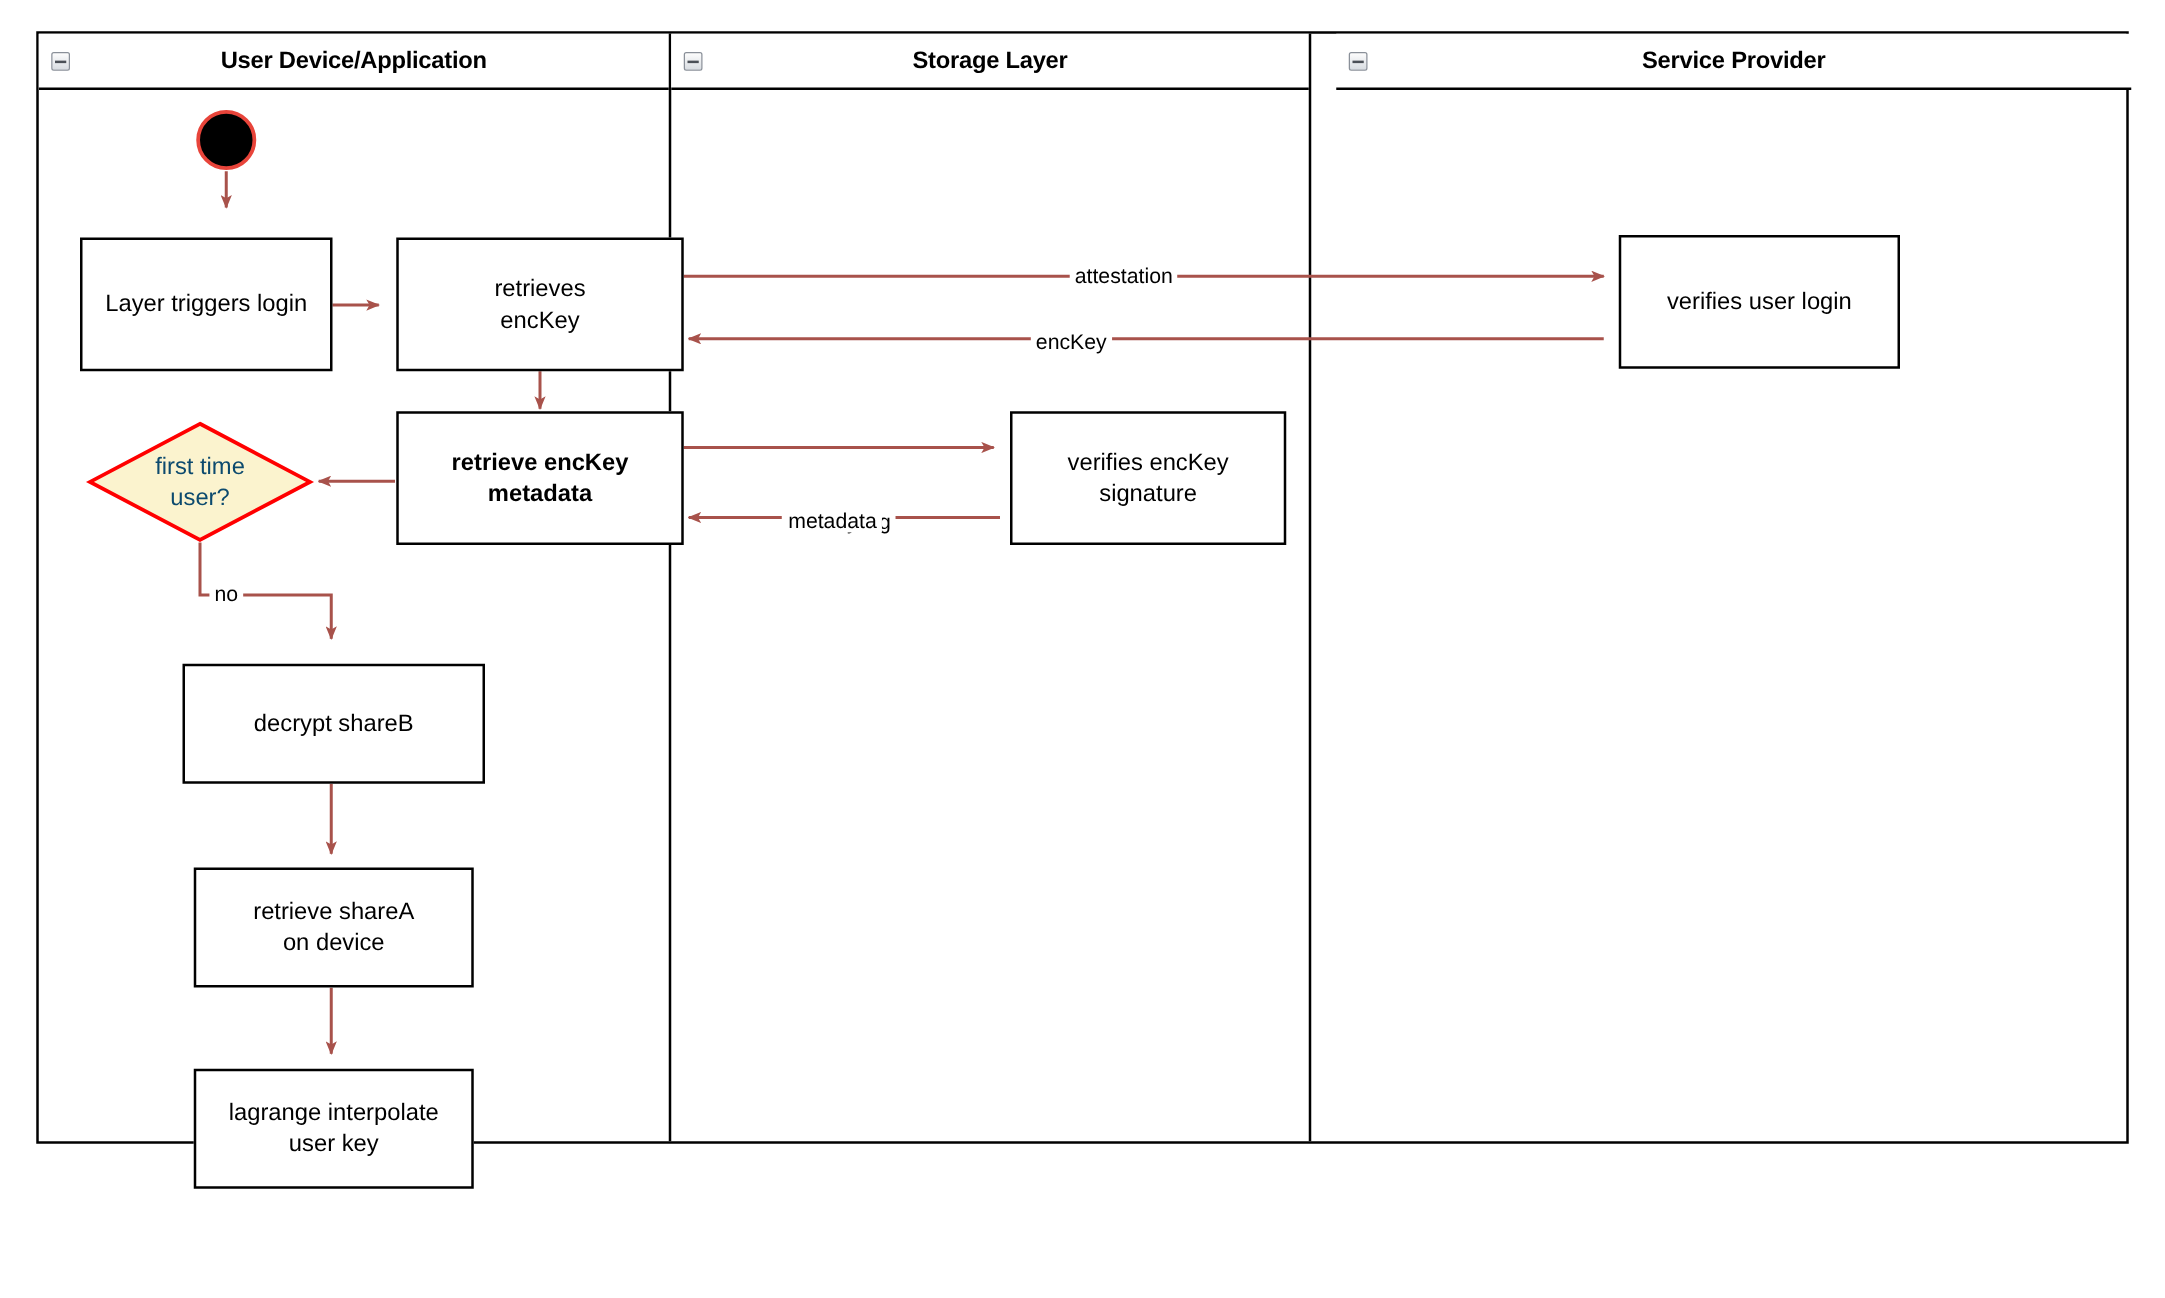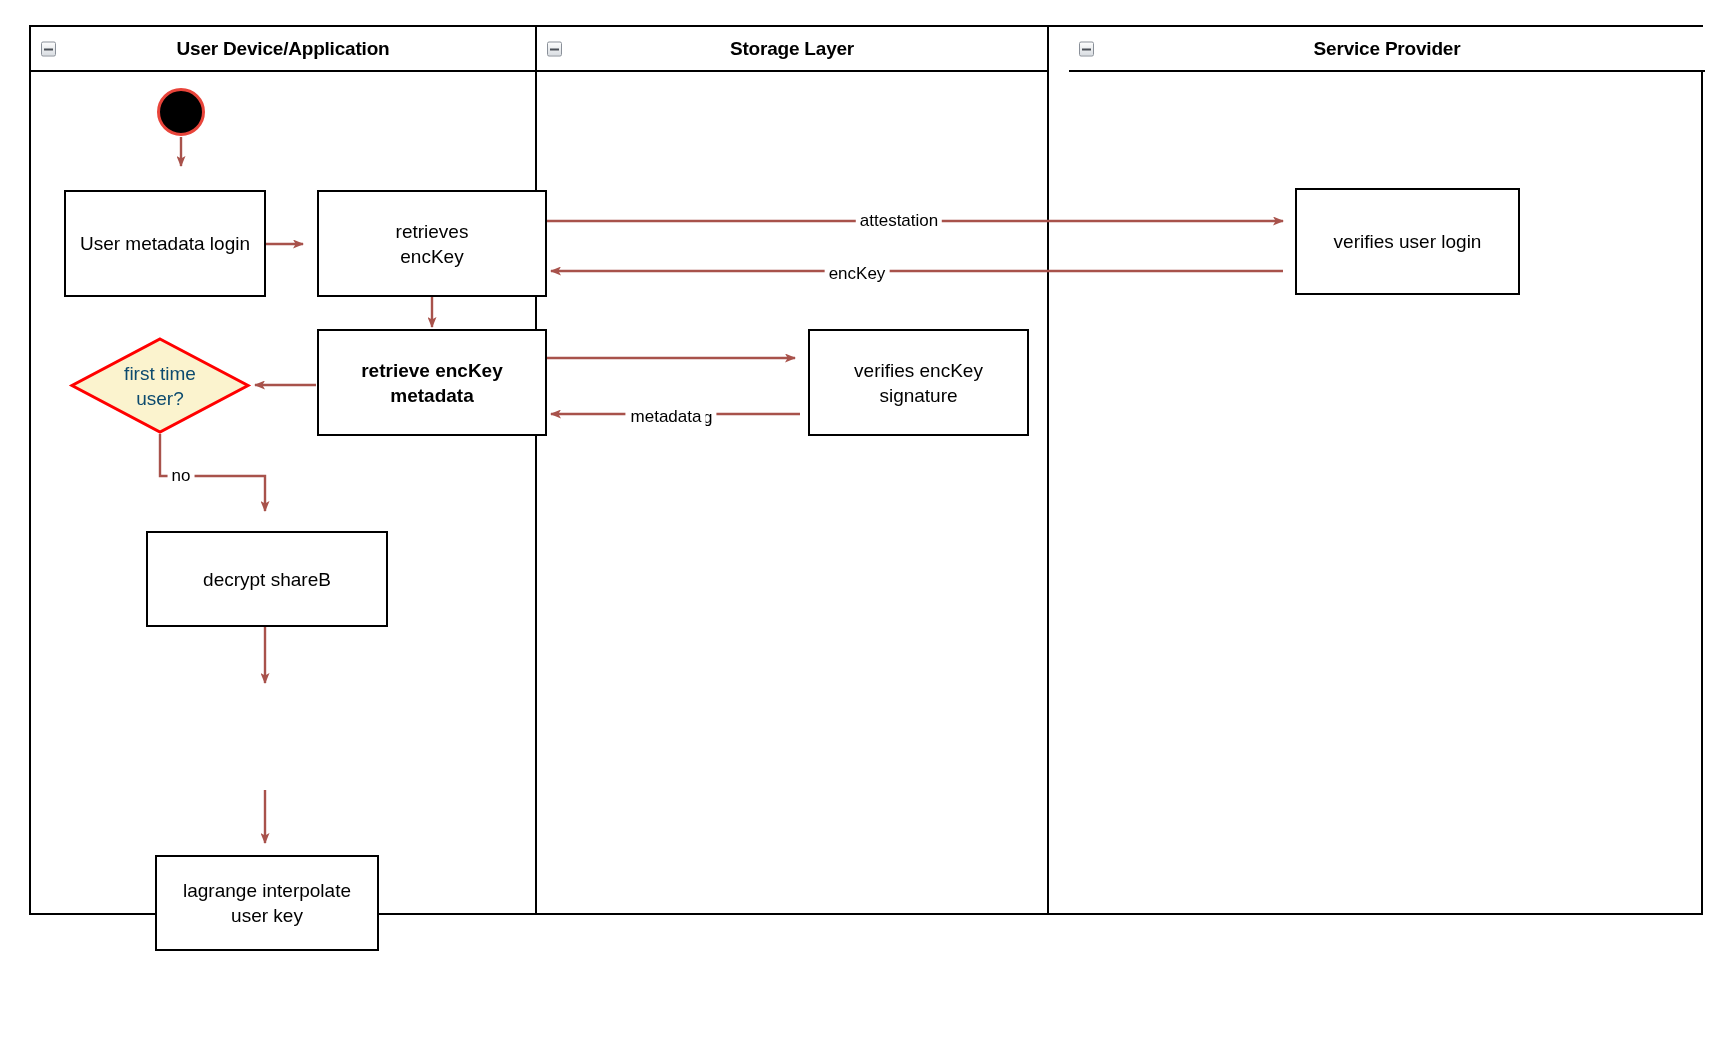--- a/index.html
+++ b/index.html
@@ -201,38 +201,40 @@
   </svg>
 
   <div class="edge-label" style="left:899px; top:221px;">attestation</div>
   <div class="edge-label" style="left:857px; top:274px;">encKey</div>
   <div class="edge-label" style="left:671px; top:378px;margin-top:40px;">encKey sig</div>
   <div class="edge-label" style="left:666px; top:417px;">metadata</div>
   <div class="edge-label" style="left:181px; top:476px;">no</div>
 
   <div class="start-node" style="left:157px; top:88px;"></div>
 
-  <div class="node" style="left:64px; top:190px; width:202px; height:107px;">User metadata login</div>
+  <div class="node" style="left:64px; top:190px; width:202px; height:107px;">Layer triggers login</div>
 
   <div class="node" style="left:317px; top:190px; width:230px; height:107px;">retrieves
 encKey</div>
 
   <div class="node" style="left:317px; top:329px; width:230px; height:107px;font-weight:bold;">retrieve encKey
 metadata</div>
 
   <div class="diamond" style="left:70px; top:337px; width:180px; height:97px;">
     <svg width="180" height="97" viewBox="0 0 180 97" xmlns="http://www.w3.org/2000/svg">
       <polygon points="90,2 178,48.5 90,95 2,48.5" fill="#FBF3CE" stroke="#FF0000" stroke-width="3"></polygon>
     </svg>
     <div class="dlabel">first time
 user?</div>
   </div>
 
   <div class="node" style="left:146px; top:531px; width:242px; height:96px;">decrypt shareB</div>
 
+  <div class="node" style="left:155px; top:694px; width:224px; height:96px;">retrieve shareA
+on device</div>
 
   <div class="node" style="left:155px; top:855px; width:224px; height:96px;">lagrange interpolate
 user key</div>
 
   <div class="node" style="left:808px; top:329px; width:221px; height:107px;">verifies encKey
 signature</div>
 
   <div class="node" style="left:1295px; top:188px; width:225px; height:107px;">verifies user login</div>
 
 </div>

